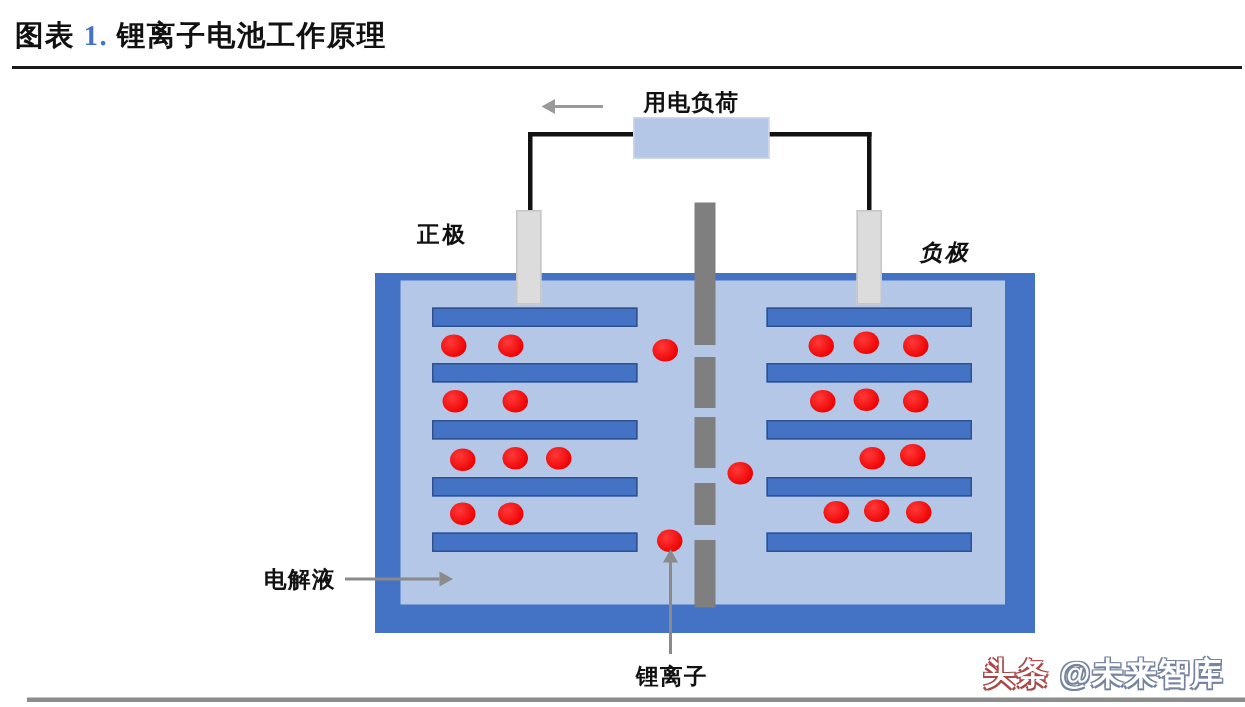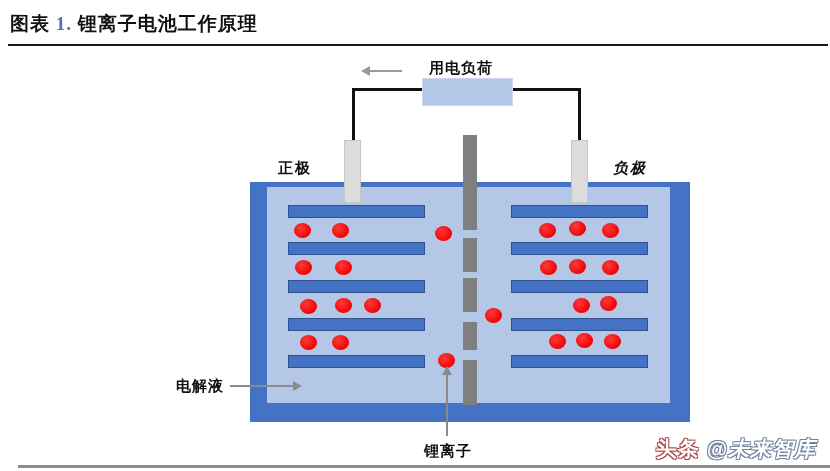--- a/index.html
+++ b/index.html
@@ -33,21 +33,21 @@
 
   
   .battery-outer { left:250px; top:182px; width:440px; height:240px; background:#4472c4; z-index:1; }
   .battery-inner { left:267px; top:187px; width:403px; height:216px; background:#b4c7e7; z-index:2; }
   .electrode { width:17px; background:#dcdcdc; border:1px solid #c6c6c6; z-index:6; }
   .electrode-left  { left:344px; top:140px; height:63px; }
   .electrode-right { left:571px; top:140px; height:63px; }
 
   .pole-label { font-size:15px; font-weight:bold; color:#111; z-index:7;
                 font-family:"Liberation Serif", serif; letter-spacing:2px;}
-  .pos-label { left:278px; top:159px; }
+  .pos-label { left:278px; top:147px; }
   .neg-label { left:613px; top:159px;font-style:italic; }
 
   .bar { position:absolute; background:#4472c4; border:1px solid #2f528f; z-index:3; }
   .sep-seg { position:absolute; background:#7f7f7f; z-index:3; }
   .ion { position:absolute; width:17px; height:15px; border-radius:50%;
          background:radial-gradient(circle at 38% 35%, #ff3a3a, #ee0000 75%); z-index:5; }
 
   
   .callout { font-size:15px; font-weight:bold; color:#111; z-index:7;
              font-family:"Liberation Serif", serif; letter-spacing:1px;}
@@ -61,21 +61,21 @@
   .li-arrow-head { left:442px; top:366px; width:0; height:0; z-index:7;
                    border-left:5px solid transparent; border-right:5px solid transparent;
                    border-bottom:9px solid #8a8a8a; }
 
   
   .watermark { right:14px; top:435px; font-size:21px; font-weight:bold; color:#ffffff;
                white-space:nowrap; z-index:8; letter-spacing:1px;}
   .watermark .brand  { text-shadow:-1px -1px 0 #a84848, 1px -1px 0 #a84848,
                        -1px 1px 0 #a84848, 1px 1px 0 #a84848; }
   .watermark .handle { text-shadow:-1px -1px 0 #76839f, 1px -1px 0 #76839f,
-                       -1px 1px 0 #76839f, 1px 1px 0 #76839f;font-style:italic; }
+                       -1px 1px 0 #76839f, 1px 1px 0 #76839f; }
   .bottom-rule { left:18px; top:465px; width:812px; height:3px; background:#8c8c8c; }
 </style>
 </head>
 <body>
 
 <div id="stage">
 
   <div class="abs title">
     <span>图表 </span><span class="num">1. </span><span>锂离子电池工作原理</span>
   </div>

